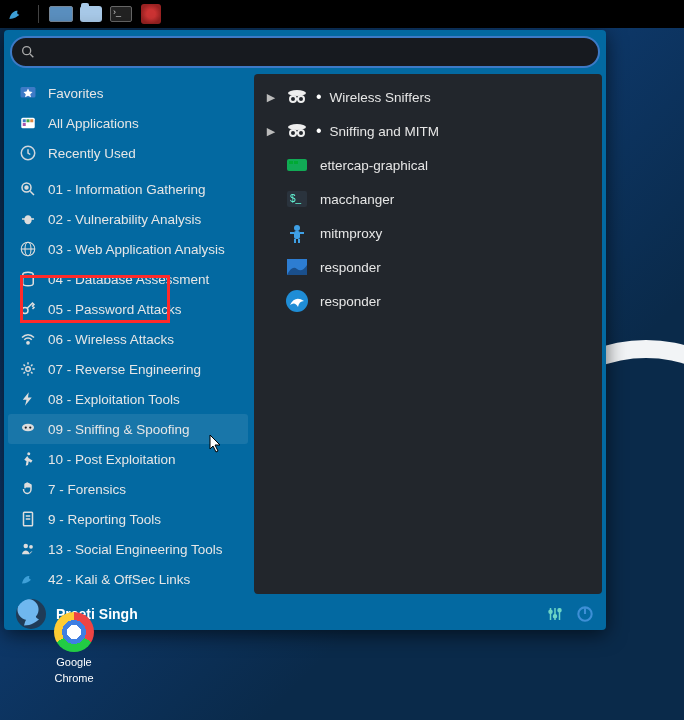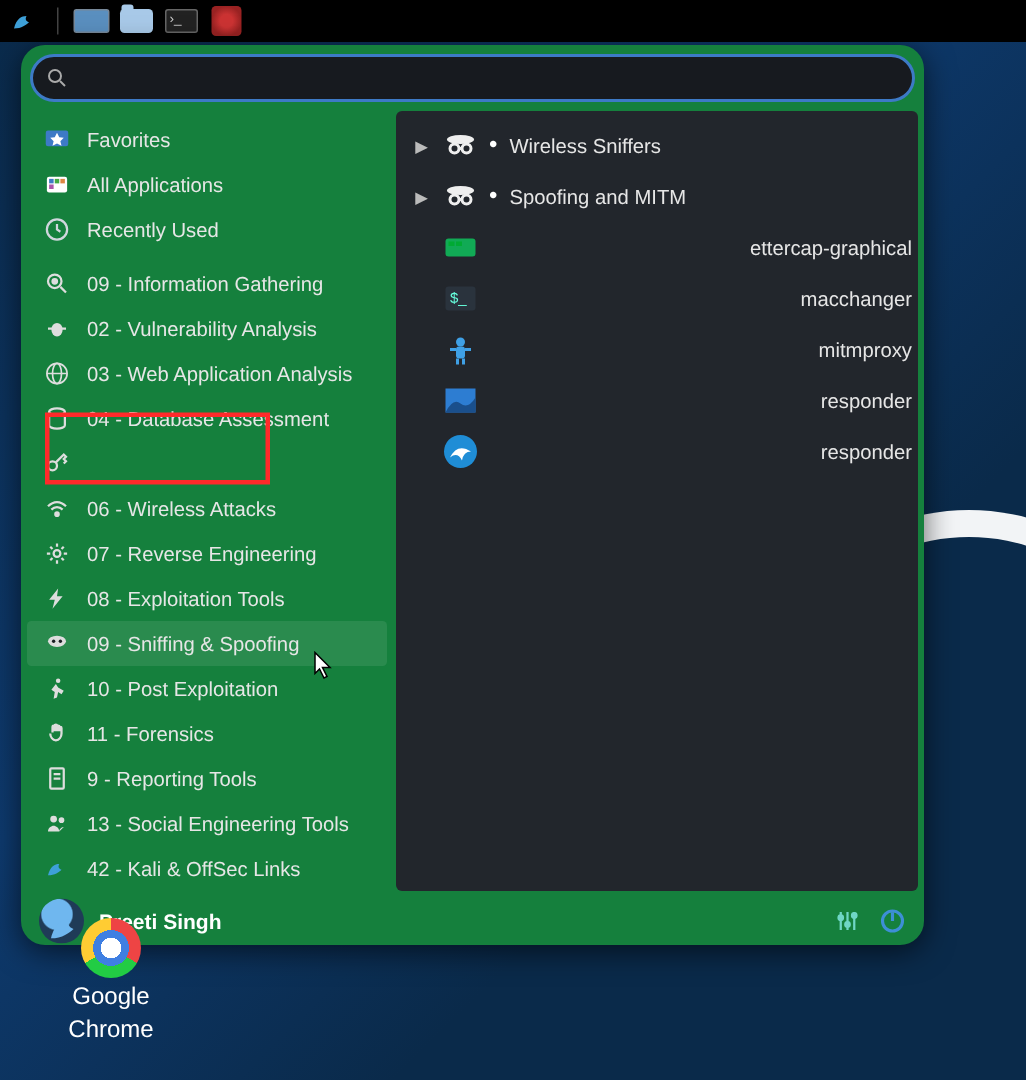--- a/index.html
+++ b/index.html
@@ -49,24 +49,24 @@
   .task-window { width:28px; height:16px; background:#5a8fbf; border-radius:2px; border:1px solid #789; }
   .task-folder { width:22px; height:16px; background:#a8c9e8; border-radius:3px; position:relative; }
   .task-folder::before { content:""; position:absolute; top:-3px; left:1px; width:8px; height:4px; background:#a8c9e8; border-radius:2px 2px 0 0;}
   .task-term { width:22px; height:16px; background:#222; border:1px solid #666; border-radius:2px; position:relative;}
   .task-term::before{content:"›_"; font-size:9px; color:#ccc; position:absolute; top:0; left:2px;}
   .task-shield { width:20px; height:20px; background:radial-gradient(circle,#c33 30%,#922 70%); border-radius:3px;}
 
   
   .menu {
     position: absolute;
-    top: 30px; left: 14px;
+    top: 30px; left: 4px;
     width: 602px; height: 600px;
-    background: #15803d;
-    border-radius: 16px;
+    background: #0369a1;
+    border-radius: 4px;
     box-shadow: 0 4px 20px rgba(0,0,0,0.6);
     display: flex;
     flex-direction: column;
   }
   .search-wrap { padding: 6px; }
   .search {
     width: 100%;
     height: 32px;
     background: #171a1f;
     border: 2px solid #3d7ac6;
@@ -113,21 +113,21 @@
     flex: 1;
     background: #22262c;
     border-radius: 4px;
     padding: 6px 4px;
     display: flex; flex-direction: column;
   }
   .sub-item { position: relative; height: 34px; padding-left: 6px; gap:6px; }
   .sub-item .icon-slot { width:26px; height:26px; }
   .sub-item .chev { width: 14px; display:flex; justify-content:center; color:#bbb; font-size:11px;}
   .sub-item .dot { color:#fff; margin-right:2px; font-size:16px; line-height:0;}
-  .app-item { height: 34px; padding-left: 26px; gap: 10px; justify-content: space-between;}
+  .app-item { height: 34px; padding-left: 26px; gap: 10px;}
   .app-item .icon-slot { width:26px; height:26px; }
   .highlight-box {
     position: absolute;
     border: 3px solid #ff2a2a;
     pointer-events: none;
   }
   .menu-footer {
     height: 40px;
     display:flex; align-items:center;
     padding: 0 8px 0 12px;
@@ -137,21 +137,21 @@
     background: radial-gradient(circle at 40% 35%, #6fb7ef 0 10px, transparent 11px), #1f3b57;
     position: relative;
   }
   .username { color:#fff; font-weight:600; margin-left:10px; font-size:14px; flex:1;}
   .footer-btn { width:26px; height:26px; display:flex; align-items:center; justify-content:center; margin-left:4px; cursor:pointer;}
 
   
   .chrome {
     position:absolute; top:612px; left:44px; width:60px;
     display:flex; flex-direction:column; align-items:center; gap:4px;
-    color:#fff; font-size:16px; text-align:center;
+    color:#fff; font-size:11px; text-align:center;
   }
   .chrome-ico {
     width:40px; height:40px; border-radius:50%;
     background:
       radial-gradient(circle at 50% 50%, #fff 0 7px, #3f7fe2 7px 12px, transparent 12px),
       conic-gradient(#e44 0 120deg, #2c4 120deg 240deg, #fc3 240deg 360deg);
   }
 
   .cursor {
     position: absolute;
@@ -233,21 +233,21 @@
 
       <div class="cats">
         <div class="cat-item">
           <span class="icon-slot">
               <svg width="18" height="18" viewBox="0 0 24 24" fill="none" stroke="#ddd" stroke-width="2">
                 <circle cx="10" cy="10" r="6"></circle>
                 <line x1="20" y1="20" x2="15" y2="15"></line>
                 <circle cx="10" cy="10" r="2" fill="#ddd"></circle>
               </svg>
             </span>
-          <span>09 - Information Gathering</span>
+          <span>01 - Information Gathering</span>
         </div>
         <div class="cat-item">
           <span class="icon-slot">
               <svg width="18" height="18" viewBox="0 0 24 24" fill="#ddd">
                 <ellipse cx="12" cy="13" rx="5" ry="6"></ellipse>
                 <line x1="4" y1="12" x2="8" y2="12" stroke="#ddd" stroke-width="2"></line>
                 <line x1="16" y1="12" x2="20" y2="12" stroke="#ddd" stroke-width="2"></line>
               </svg>
             </span>
           <span>02 - Vulnerability Analysis</span>
@@ -271,20 +271,21 @@
             </span>
           <span>04 - Database Assessment</span>
         </div>
         <div class="cat-item">
           <span class="icon-slot">
               <svg width="18" height="18" viewBox="0 0 24 24" fill="none" stroke="#ddd" stroke-width="2">
                 <circle cx="8" cy="14" r="4"></circle>
                 <path d="M11 11l7-7 2 2-2 2 2 2-2 2"></path>
               </svg>
             </span>
+          <span>05 - Password Attacks</span>
         </div>
         <div class="cat-item">
           <span class="icon-slot">
               <svg width="18" height="18" viewBox="0 0 24 24" fill="none" stroke="#ddd" stroke-width="2">
                 <path d="M4 10c5-5 11-5 16 0"></path>
                 <path d="M7 13c3-3 7-3 10 0"></path>
                 <circle cx="12" cy="17" r="1.5" fill="#ddd"></circle>
               </svg>
             </span>
           <span>06 - Wireless Attacks</span>
@@ -324,21 +325,21 @@
               </svg>
             </span>
           <span>10 - Post Exploitation</span>
         </div>
         <div class="cat-item">
           <span class="icon-slot">
               <svg width="18" height="18" viewBox="0 0 24 24" fill="none" stroke="#ddd" stroke-width="2">
                 <path d="M8 11V6a1 1 0 012 0v4M10 10V5a1 1 0 012 0v5M12 10V6a1 1 0 012 0v4M14 10V7a1 1 0 012 0v5c0 3-2 6-5 6s-5-3-5-6"></path>
               </svg>
             </span>
-          <span>11 - Forensics</span>
+          <span>7 - Forensics</span>
         </div>
         <div class="cat-item">
           <span class="icon-slot">
               <svg width="18" height="18" viewBox="0 0 24 24" fill="none" stroke="#ddd" stroke-width="2">
                 <rect x="6" y="3" width="12" height="18" rx="1"></rect>
                 <line x1="9" y1="8" x2="15" y2="8"></line>
                 <line x1="9" y1="12" x2="15" y2="12"></line>
               </svg>
             </span>
           <span>9 - Reporting Tools</span>
@@ -382,21 +383,21 @@
         <span class="chev">▶</span>
         <span class="icon-slot">
             <svg width="24" height="24" viewBox="0 0 24 24" fill="#eee">
               <ellipse cx="12" cy="8" rx="9" ry="3"></ellipse>
               <circle cx="8" cy="14" r="3" fill="none" stroke="#eee" stroke-width="2"></circle>
               <circle cx="16" cy="14" r="3" fill="none" stroke="#eee" stroke-width="2"></circle>
               <line x1="11" y1="14" x2="13" y2="14" stroke="#eee" stroke-width="2"></line>
             </svg>
           </span>
         <span class="dot">•</span>
-        <span>Spoofing and MITM</span>
+        <span>Sniffing and MITM</span>
       </div>
 
       <div class="app-item">
         <span class="icon-slot">
             <svg width="24" height="24" viewBox="0 0 24 24">
               <rect x="2" y="6" width="20" height="12" fill="#1a5" rx="2"></rect>
               <rect x="4" y="8" width="4" height="3" fill="#0a3"></rect>
               <rect x="9" y="8" width="4" height="3" fill="#0a3"></rect>
             </svg>
           </span>

